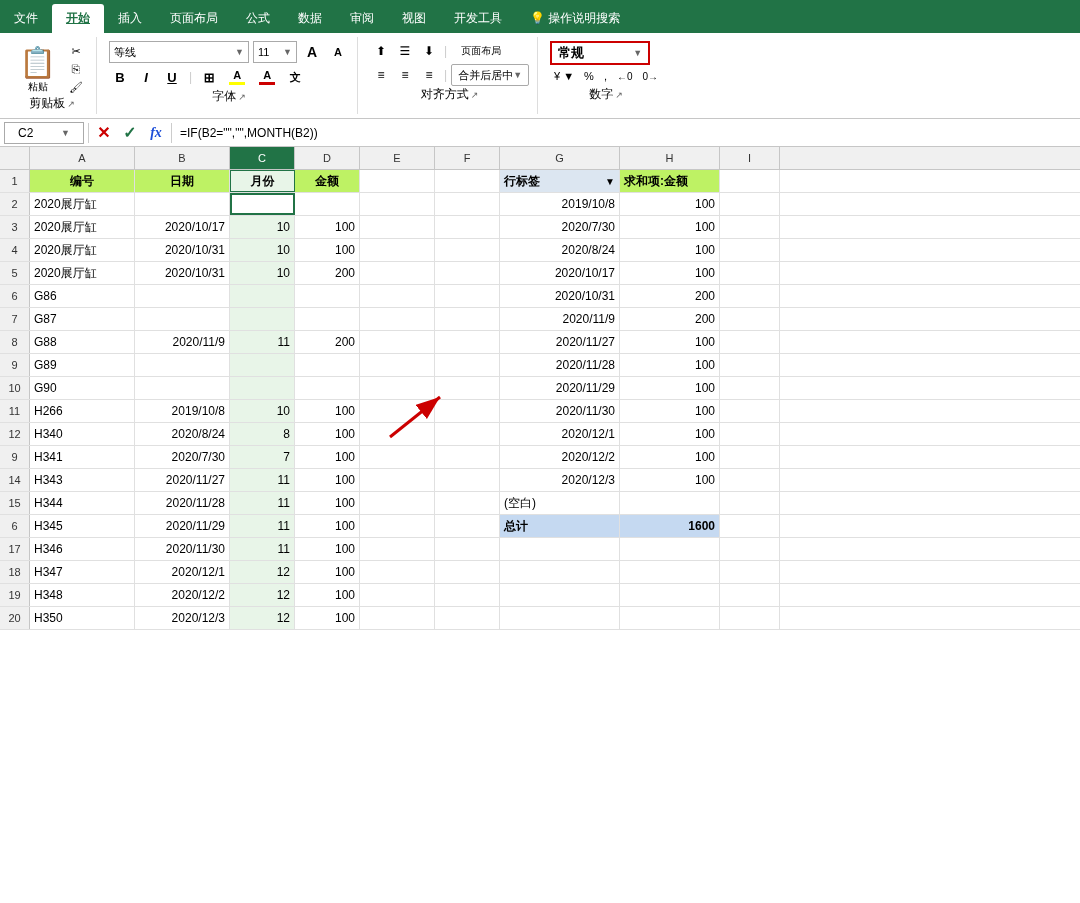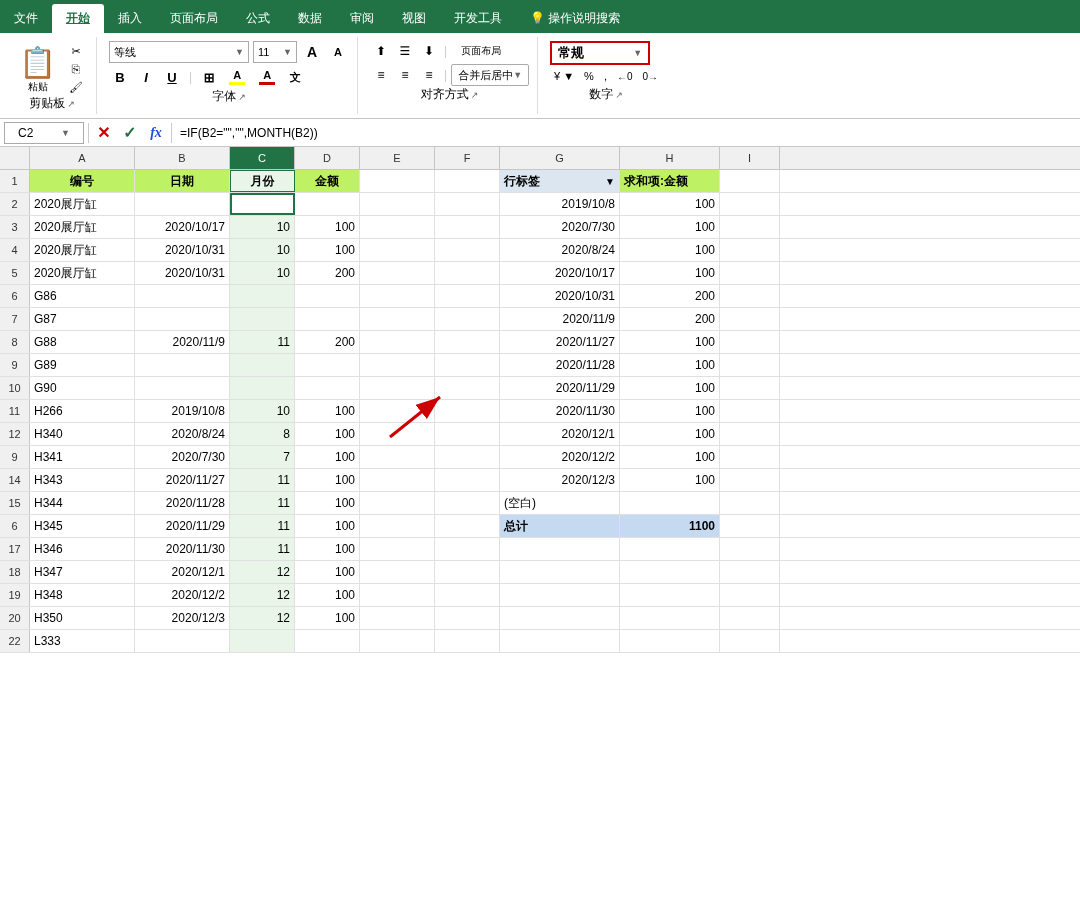--- a/index.html
+++ b/index.html
@@ -454,21 +454,21 @@
 
       <div class="data-row">
         <div class="row-num">6</div>
         <div class="cell col-a">H345</div>
         <div class="cell col-b number">2020/11/29</div>
         <div class="cell col-c number" style="background:#e8f5e8;">11</div>
         <div class="cell col-d number">100</div>
         <div class="cell col-e"></div>
         <div class="cell col-f"></div>
         <div class="cell col-g" style="background:#c5d9f1; font-weight:bold;">总计</div>
-        <div class="cell col-h number" style="background:#c5d9f1; font-weight:bold;">1100</div>
+        <div class="cell col-h number" style="background:#c5d9f1; font-weight:bold;">1600</div>
         <div class="cell col-i"></div>
       </div>
 
       <div class="data-row">
         <div class="row-num">17</div>
         <div class="cell col-a">H346</div>
         <div class="cell col-b number">2020/11/30</div>
         <div class="cell col-c number" style="background:#e8f5e8;">11</div>
         <div class="cell col-d number">100</div>
         <div class="cell col-e"></div>
@@ -511,32 +511,20 @@
         <div class="cell col-c number" style="background:#e8f5e8;">12</div>
         <div class="cell col-d number">100</div>
         <div class="cell col-e"></div>
         <div class="cell col-f"></div>
         <div class="cell col-g"></div>
         <div class="cell col-h"></div>
         <div class="cell col-i"></div>
       </div>
 
 
-      <div class="data-row">
-        <div class="row-num">22</div>
-        <div class="cell col-a">L333</div>
-        <div class="cell col-b"></div>
-        <div class="cell col-c" style="background:#e8f5e8;"></div>
-        <div class="cell col-d"></div>
-        <div class="cell col-e"></div>
-        <div class="cell col-f"></div>
-        <div class="cell col-g"></div>
-        <div class="cell col-h"></div>
-        <div class="cell col-i"></div>
-      </div>
 
     </div>
 
     <svg class="red-arrow" style="position:absolute; top:230px; left:360px; width:120px; height:80px;">
       <defs>
         <marker id="arrowhead" markerWidth="8" markerHeight="6" refX="8" refY="3" orient="auto">
           <polygon points="0 0, 8 3, 0 6" fill="#cc0000"></polygon>
         </marker>
       </defs>
 

